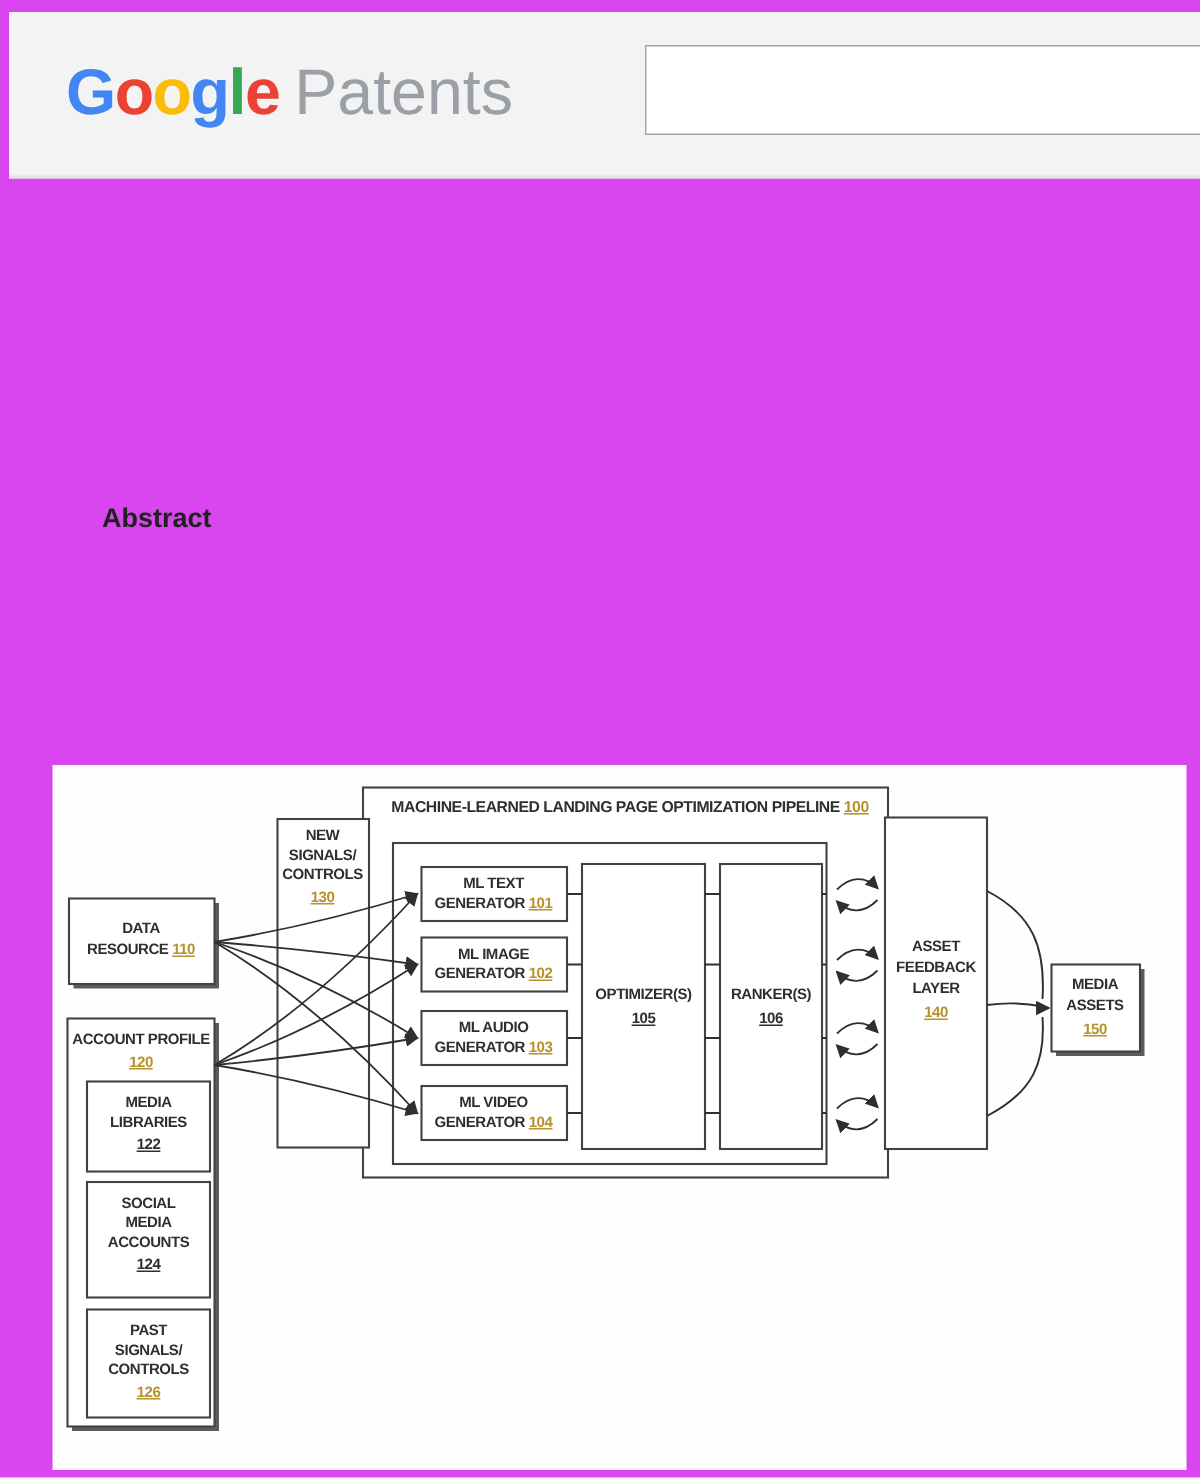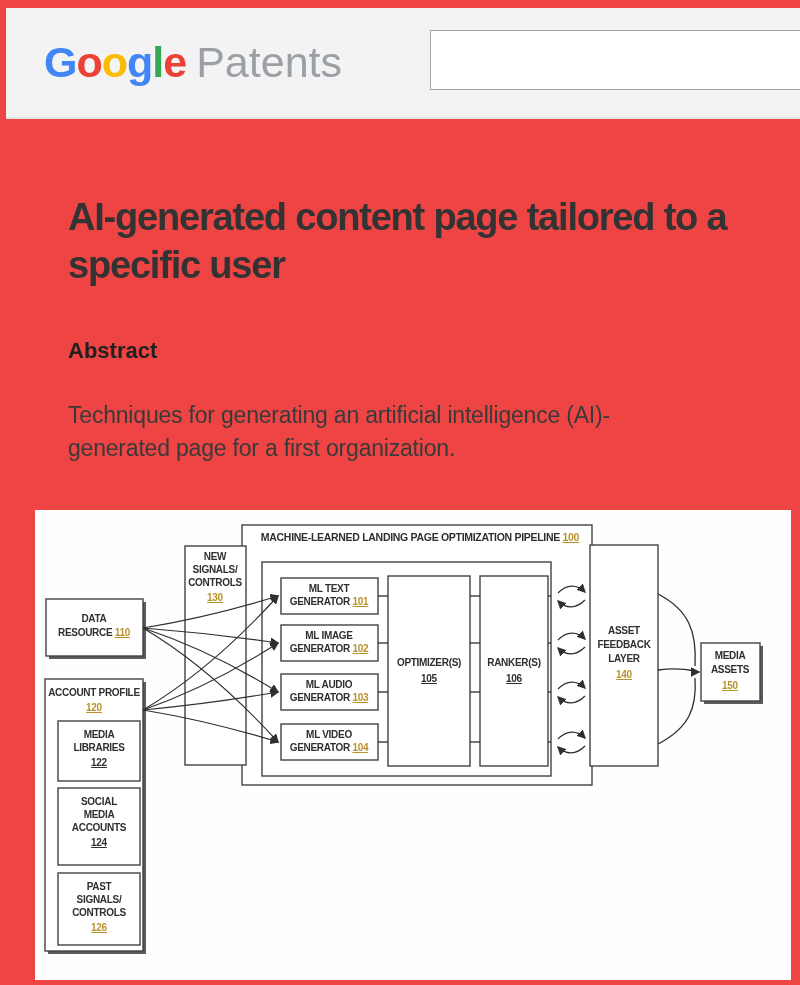--- a/index.html
+++ b/index.html
@@ -1,52 +1,50 @@
 <!DOCTYPE html>
 <html><head>
 <meta charset="utf-8">
 <style>
   html,body{margin:0;padding:0;background:#fff;}
-  .page{position:relative;width:800px;height:985px;overflow:hidden;background:#ef4444;
+  .page{position:relative;width:800px;height:985px;overflow:hidden;background:#d946ef;
         font-family:"Liberation Sans", sans-serif;}
   
   .header{position:absolute;top:8px;left:6px;right:0;height:109px;background:#f3f3f4;
           border-bottom:2px solid #e4e4e4;overflow:hidden;}
   .logo{position:absolute;left:38px;top:30px;font-size:43px;font-weight:700;letter-spacing:-1px;
         cursor:pointer;white-space:nowrap;}
   .logo .suffix{color:#9aa0a6;font-weight:400;margin-left:10px;letter-spacing:0;}
   .searchbox{position:absolute;left:424px;top:22px;width:380px;height:60px;background:#fff;
              border:1px solid #a5a5a5;outline:none;font-size:20px;padding:0 10px;box-sizing:border-box;}
   
   .title{position:absolute;left:68px;top:168px;width:660px;font-size:38px;line-height:48px;
          font-weight:700;letter-spacing:-1.2px;color:#333;}
-  .abs-h{position:absolute;left:68px;top:320px;font-size:22px;font-weight:700;color:#212121;}
+  .abs-h{position:absolute;left:68px;top:320px;font-size:18px;font-weight:700;color:#212121;}
   .abs-p{position:absolute;left:68px;top:376px;width:606px;font-size:23px;line-height:33px;
          color:#3a3a3a;letter-spacing:-0.2px;}
   
   .figure{position:absolute;left:35px;top:510px;width:756px;height:470px;background:#fefefe;}
   .figure svg text{font-family:"Liberation Sans", sans-serif;font-weight:700;letter-spacing:-0.3px;}
 </style>
 </head>
 <body>
 
 <div class="page">
 
   <div class="header">
     <div class="logo">
       <span id="logo-letters"><span style="color:#4285F4">G</span><span style="color:#EA4335">o</span><span style="color:#FBBC05">o</span><span style="color:#4285F4">g</span><span style="color:#34A853">l</span><span style="color:#EA4335">e</span></span><span class="suffix">Patents</span>
     </div>
     <input class="searchbox" type="text" placeholder="" style="">
   </div>
 
-  <h1 class="title">AI-generated content page tailored to a specific user</h1>
 
   <h2 class="abs-h">Abstract</h2>
 
-  <p class="abs-p">Techniques for generating an artificial intelligence (AI)-generated page for a first organization.</p>
 
   <div class="figure" id="figure"><svg viewBox="0 0 756 470" width="756" height="470" xmlns="http://www.w3.org/2000/svg">
     <defs>
           <marker id="ah" viewBox="0 0 10 10" refX="8.5" refY="5" markerWidth="7.5" markerHeight="7.5" orient="auto-start-reverse">
       <path d="M0,0 L10,5 L0,10 z" fill="#2f2f2f"></path>
           </marker>
         </defs>
         <rect x="207" y="15" width="350" height="260" fill="#fff" stroke="#424242" stroke-width="1.4"></rect>
         <text x="385" y="31" font-size="10.5" fill="#2f2f2f" text-anchor="middle">MACHINE-LEARNED LANDING PAGE OPTIMIZATION PIPELINE <tspan fill="#b8922d" text-decoration="underline">100</tspan></text>
         <rect x="227" y="52" width="289" height="214" fill="#fff" stroke="#424242" stroke-width="1.4"></rect>

